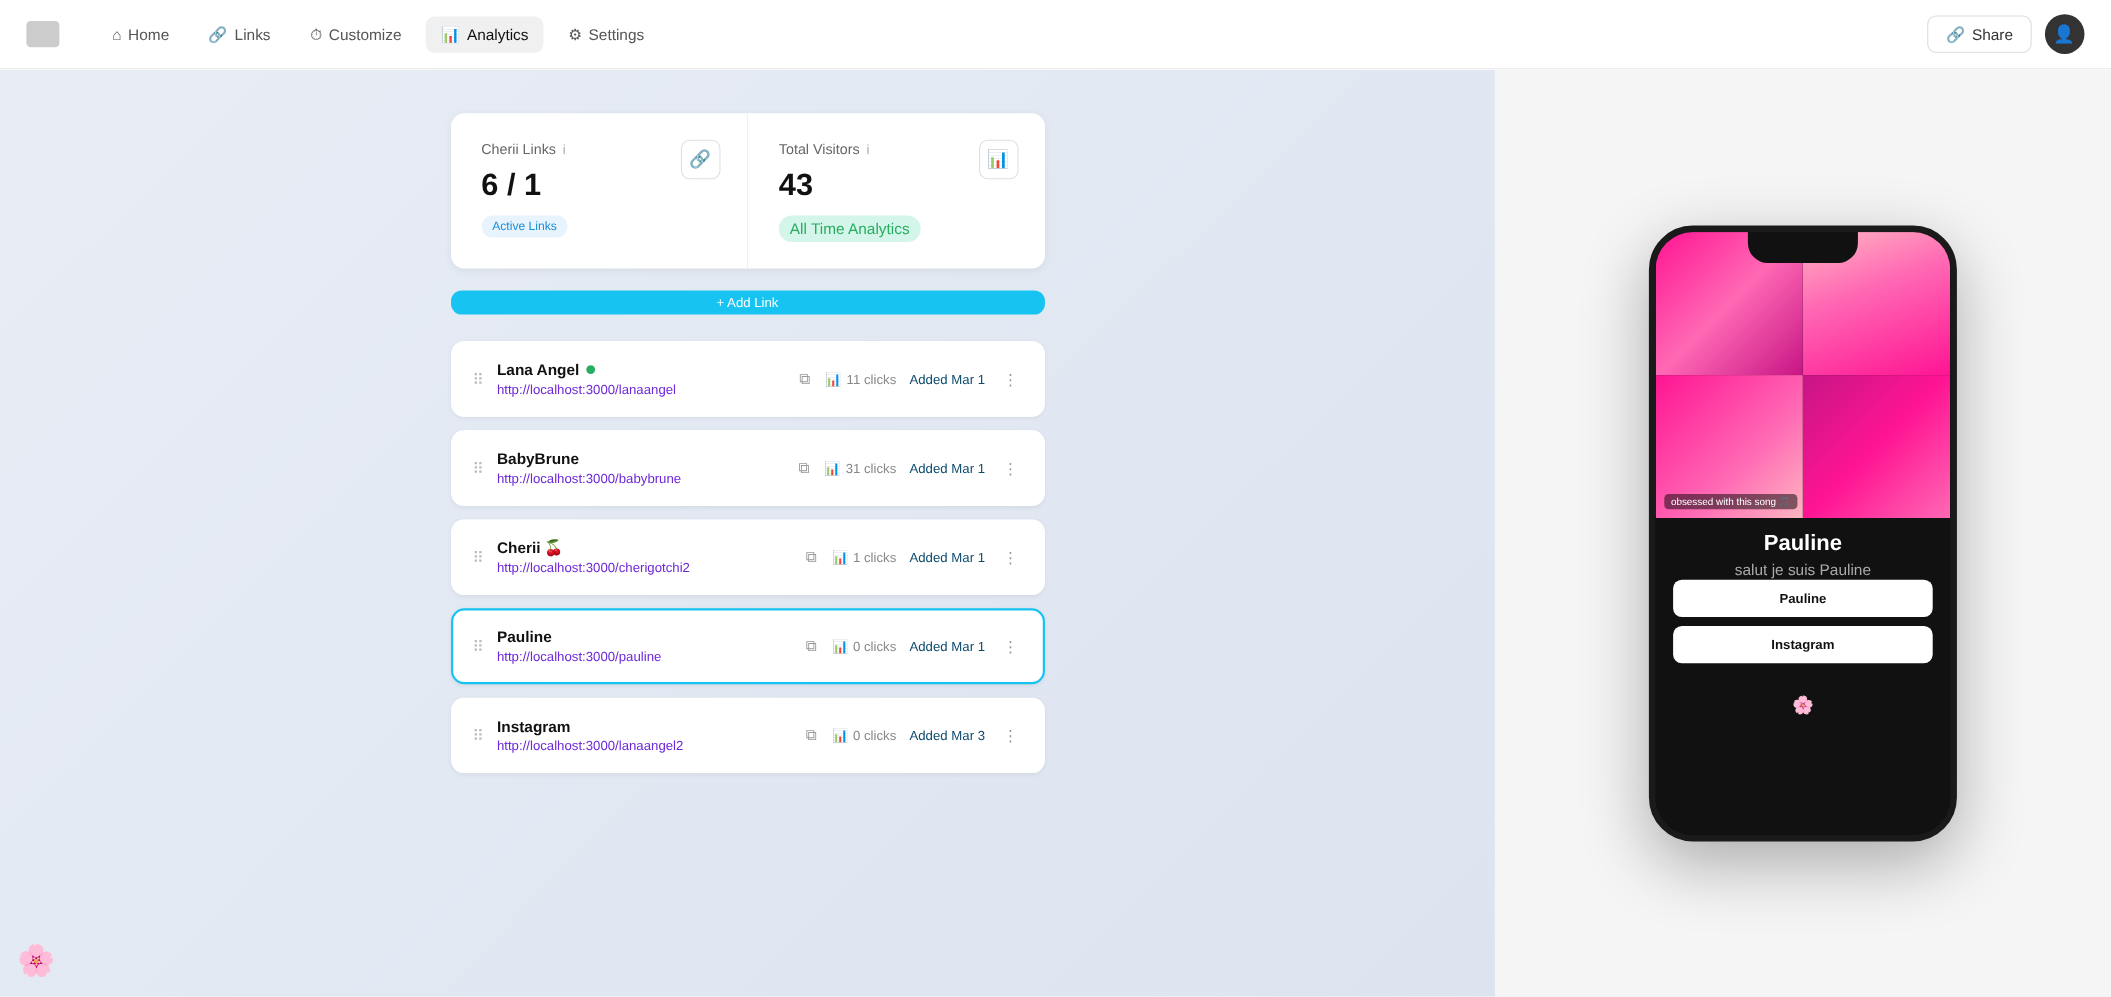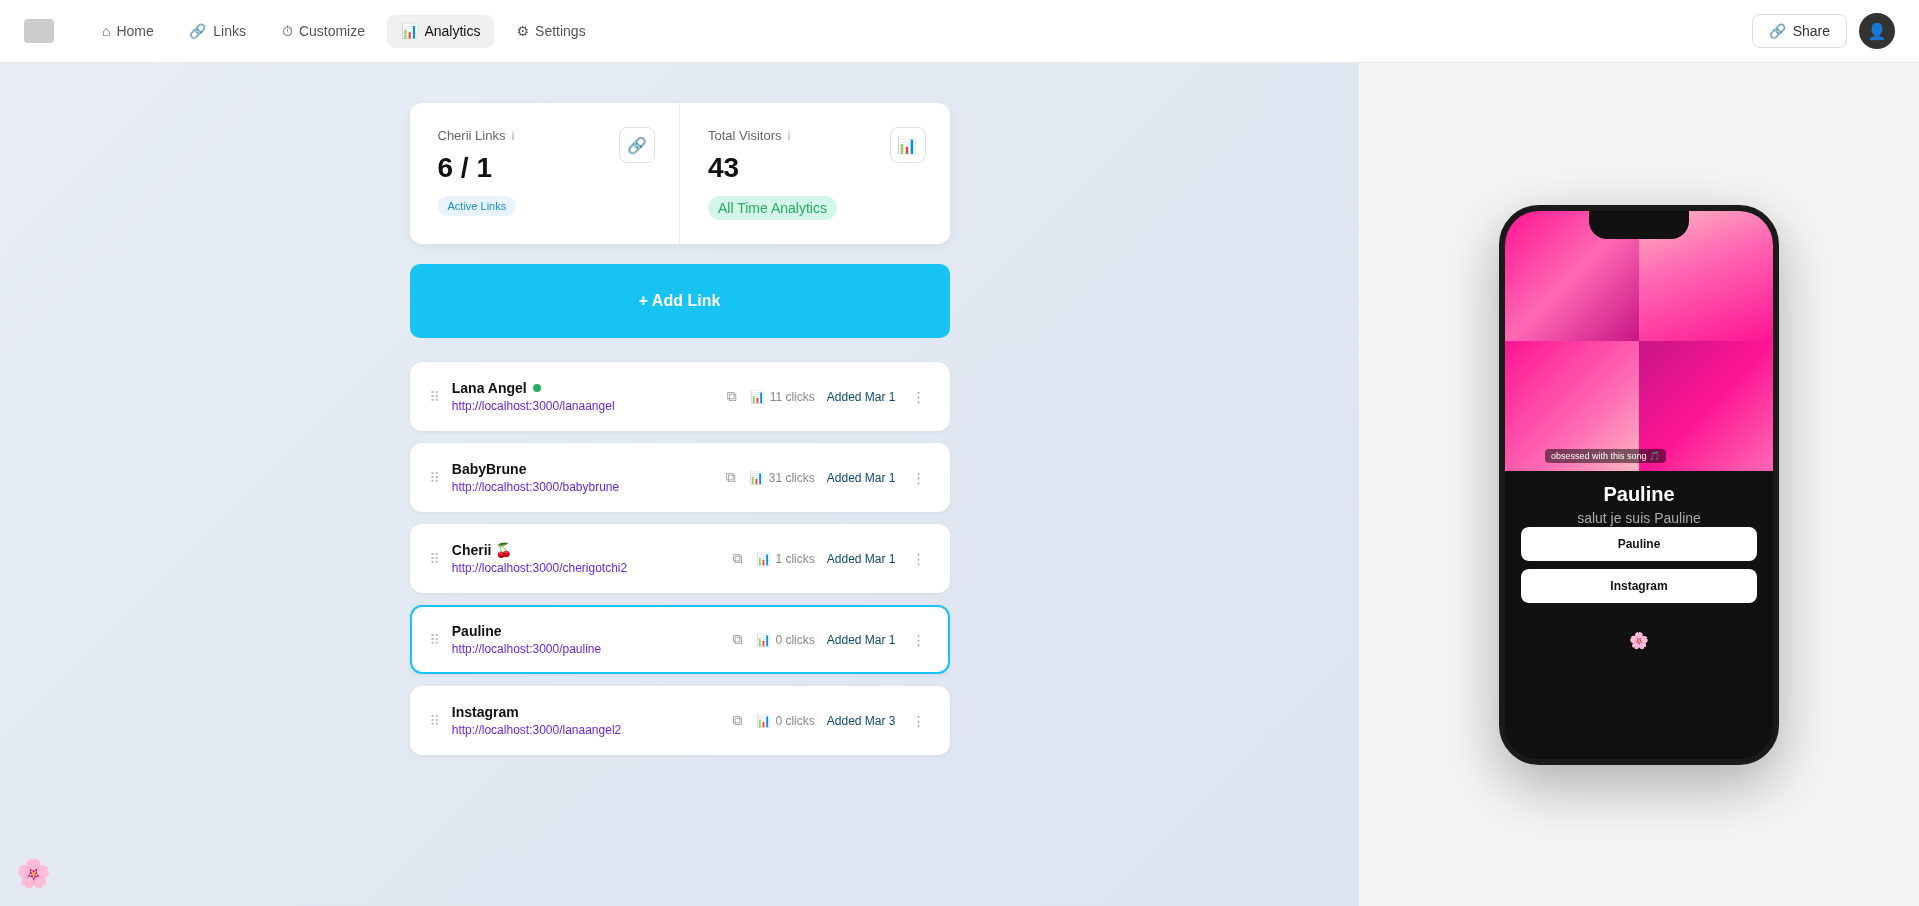--- a/index.html
+++ b/index.html
@@ -76,22 +76,22 @@
     .stat-icon {
       position: absolute; top: 24px; right: 24px;
       width: 36px; height: 36px; border: 1px solid #e0e0e0;
       border-radius: 8px; display: flex; align-items: center;
       justify-content: center; color: #666; font-size: 16px;
     }
 
     
     .add-link-btn {
       width: 100%; background: #17c3f0; color: #fff;
-      border: none; border-radius: 10px; padding: 28px;
-      font-size: 16px; font-weight: 700; cursor: pointer;
+      border: none; border-radius: 10px; padding: 4px;
+      font-size: 12px; font-weight: 400; cursor: pointer;
       display: flex; align-items: center; justify-content: center;
       gap: 8px; margin-bottom: 24px;
     }
 
     
     .link-item {
       background: #fff; border-radius: 12px;
       margin-bottom: 12px; padding: 16px 18px;
       box-shadow: 0 1px 4px rgba(0,0,0,0.06);
       display: flex; align-items: center; gap: 12px;
@@ -162,21 +162,21 @@
     
     .person-silhouette {
       width: 100%; height: 100%;
       display: flex; align-items: flex-end; justify-content: center;
       padding-bottom: 10px; font-size: 60px;
     }
 
     .phone-caption {
       position: absolute; bottom: 8px; left: 8px;
       background: rgba(0,0,0,0.5); color: #fff;
-      font-size: 9px; padding: 2px 6px; border-radius: 4px; margin-left: 32px;
+      font-size: 9px; padding: 2px 6px; border-radius: 4px;
     }
     .phone-profile-section {
       background: #111; padding: 12px 16px; text-align: center;
     }
     .phone-username {
       color: #fff; font-size: 20px; font-weight: 700; margin-bottom: 4px;
     }
     .phone-bio { color: #aaa; font-size: 14px; margin-bottom: 1px; }
     .phone-btn {
       display: block; background: #fff; color: #111;

